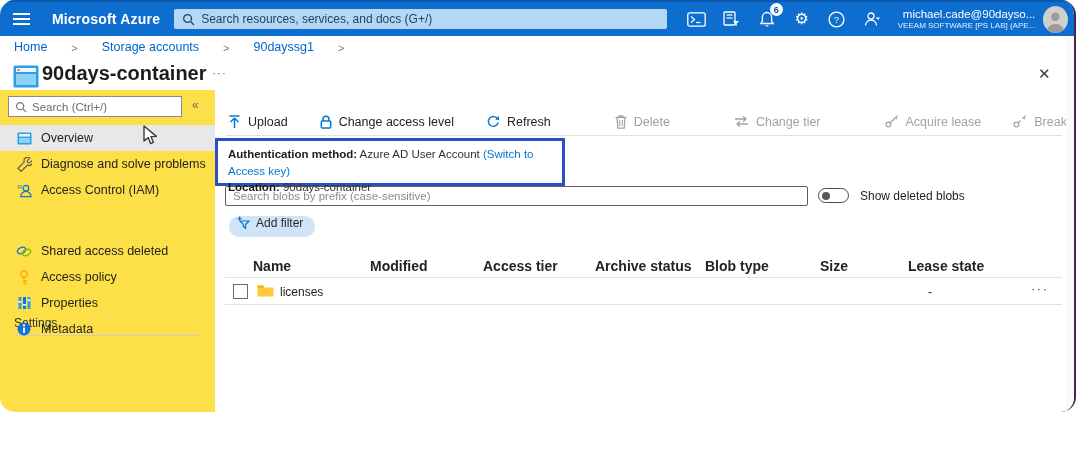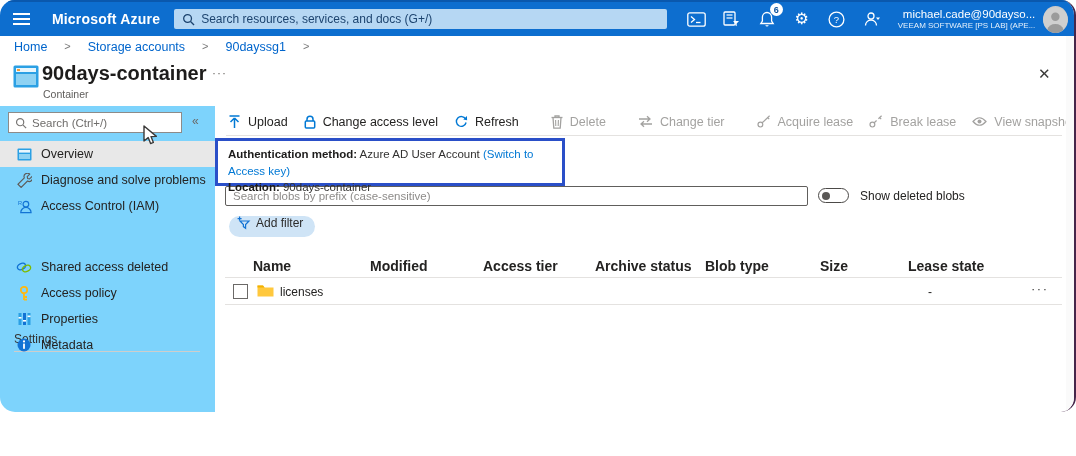--- a/index.html
+++ b/index.html
@@ -25,53 +25,53 @@
   .badge { position:absolute; top:-4px; right:-4px; width:13px; height:13px; border-radius:50%;
            background:#fff; color:#0d539e; font-size:9px; font-weight:bold;
            display:flex; align-items:center; justify-content:center; }
   .userblock { margin-left:14px; text-align:right; line-height:1.25; cursor:pointer; }
   .user-email { color:#fff; font-size:11.5px; white-space:nowrap; }
   .user-org { color:#e4f0fb; font-size:8px; white-space:nowrap; }
   .avatar { width:27px; height:27px; border-radius:50%; background:#c9c9c9; margin:0 8px 0 8px;
             display:flex; align-items:center; justify-content:center; cursor:pointer; overflow:hidden; }
 
   
-  .breadcrumb { position:absolute; left:14px; top:40px; display:flex; gap:17px; align-items:flex-start;
+  .breadcrumb { position:absolute; left:14px; top:40px; display:flex; gap:24px; align-items:flex-end;
                 font-size:12.5px; }
   .crumb { color:#0065cc; cursor:pointer; }
   .crumb-sep { color:#7a7a7a; font-size:11px; }
 
   
   .title-icon { position:absolute; left:13px; top:65px; }
   .page-title { position:absolute; left:42px; top:62px; font-size:20px; font-weight:bold; color:#1d1c1b; }
   .title-more { position:absolute; left:212px; top:66px; color:#6d6a67; font-size:12px; letter-spacing:1px; cursor:pointer; }
   .page-subtitle { position:absolute; left:43px; top:88px; font-size:10.5px; color:#5f5d5b; }
   .close-x { position:absolute; left:1038px; top:65px; font-size:15px; color:#3b3a39; cursor:pointer; }
 
   
-  .sidebar { position:absolute; left:0; top:106px; width:215px; height:350px; background:#7dd3fc; }
+  .sidebar { position:absolute; left:0; top:90px; width:215px; height:350px; background:#fde047; }
   .sb-search { position:absolute; left:8px; top:6px; width:174px; height:21px; border:1px solid #8d8b89;
                background:#fff; display:flex; align-items:center; padding:0 6px; gap:5px; }
   .sb-search input { flex:1; border:none; outline:none; font-size:11.5px; color:#323130;
                      font-family:"Liberation Sans",sans-serif; width:100%; }
   .sb-search input::placeholder { color:#6f6d6b; opacity:1; }
   .sb-collapse { position:absolute; left:192px; top:8px; color:#6a6866; font-size:12px; cursor:pointer; }
   .sb-item { position:absolute; left:0; width:215px; height:26px; display:flex; align-items:center;
              gap:9px; padding-left:16px; font-size:12.5px; color:#242322; cursor:pointer; }
   .sb-item.selected { background:#e8e8e8; }
   .sb-icon { width:16px; height:16px; display:flex; align-items:center; justify-content:center; }
   .sb-group { position:absolute; left:14px; top:226px; font-size:12px; color:#323130; }
   .sb-divider { position:absolute; left:14px; top:245px; width:186px; height:1px; background:#cfcdcb; }
 
   
   .cursor { position:absolute; left:143px; top:125px; z-index:50; pointer-events:none; }
 
   
   .toolbar { position:absolute; left:228px; top:108px; width:840px; height:27px;
-             display:flex; align-items:center; gap:16px;text-align:right; }
+             display:flex; align-items:center; gap:32px;text-align:right; }
   .tb-btn { display:flex; align-items:center; gap:7px; font-size:12.5px; color:#242322;
             cursor:pointer; white-space:nowrap; }
   .tb-btn.disabled { color:#a3a2a0; cursor:default; }
   .tb-sep { width:1px; height:16px; background:#d2d0ce; }
   .toolbar-border { position:absolute; left:226px; top:135px; width:836px; height:1px; background:#e4e2e0; }
 
   
   .infobox { position:absolute; left:215px; top:138px; width:350px; height:48px;
              border:3px solid #2a4fc8; background:#fff; padding:5px 0 0 10px; font-size:11.5px;
              line-height:1.45; z-index:5; }

